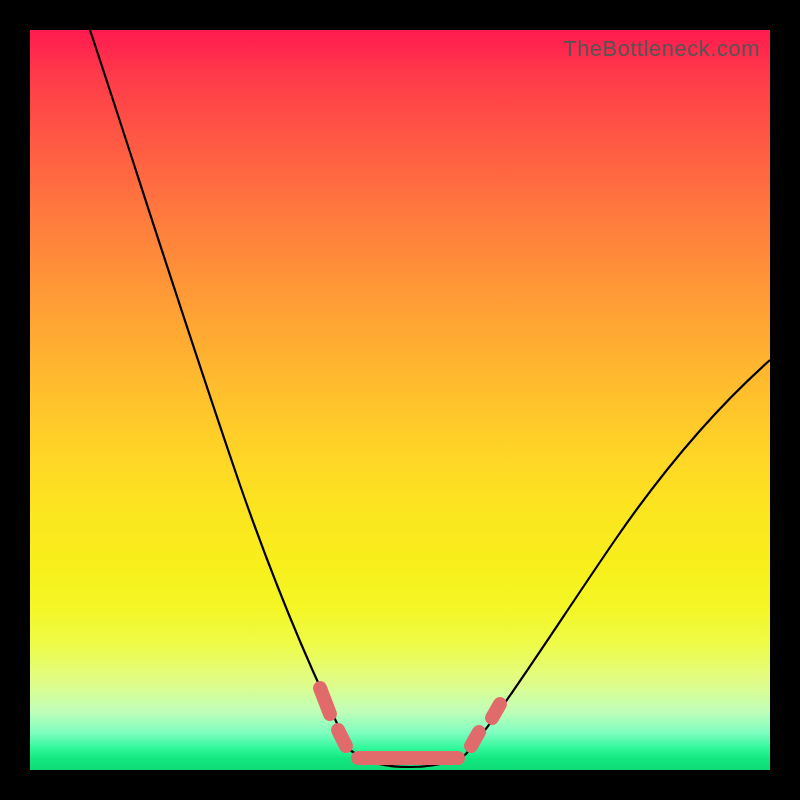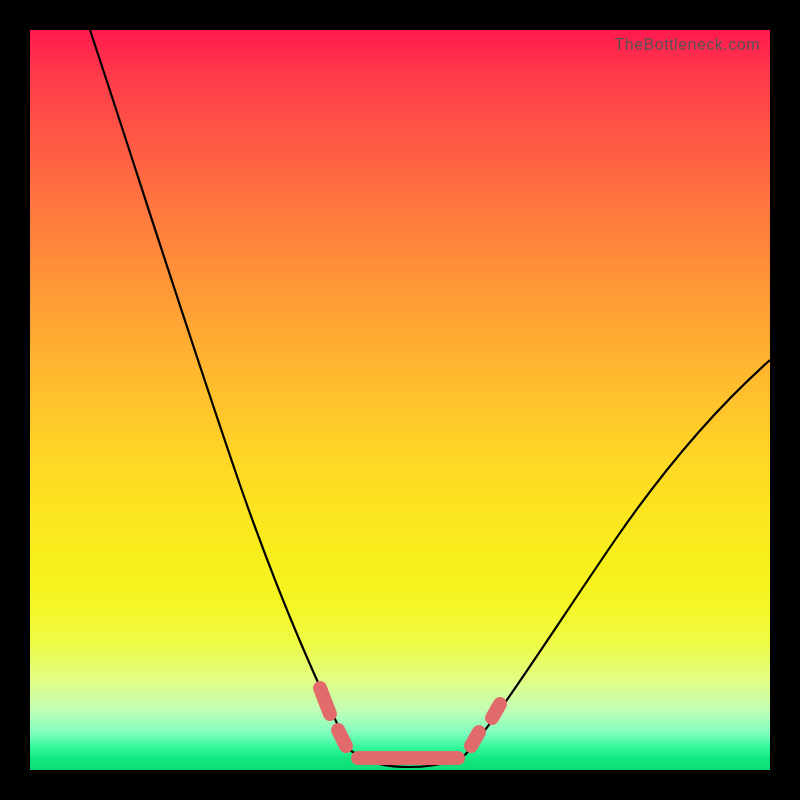--- a/index.html
+++ b/index.html
@@ -34,21 +34,21 @@
       #7efdbf 95%,
       #32f89b 97%,
       #12e77f 98.5%,
       #0edc78 100%);
   }
   .watermark {
     position: absolute;
     top: 6px;
     right: 10px;
     color: #545454;
-    font-size: 16px;
+    font-size: 22px;
     letter-spacing: 0.5px;
     font-weight: 400;
     z-index: 5;
     user-select: none;
   }
   svg.curve {
     position: absolute;
     left: 0;
     top: 0;
     width: 740px;

